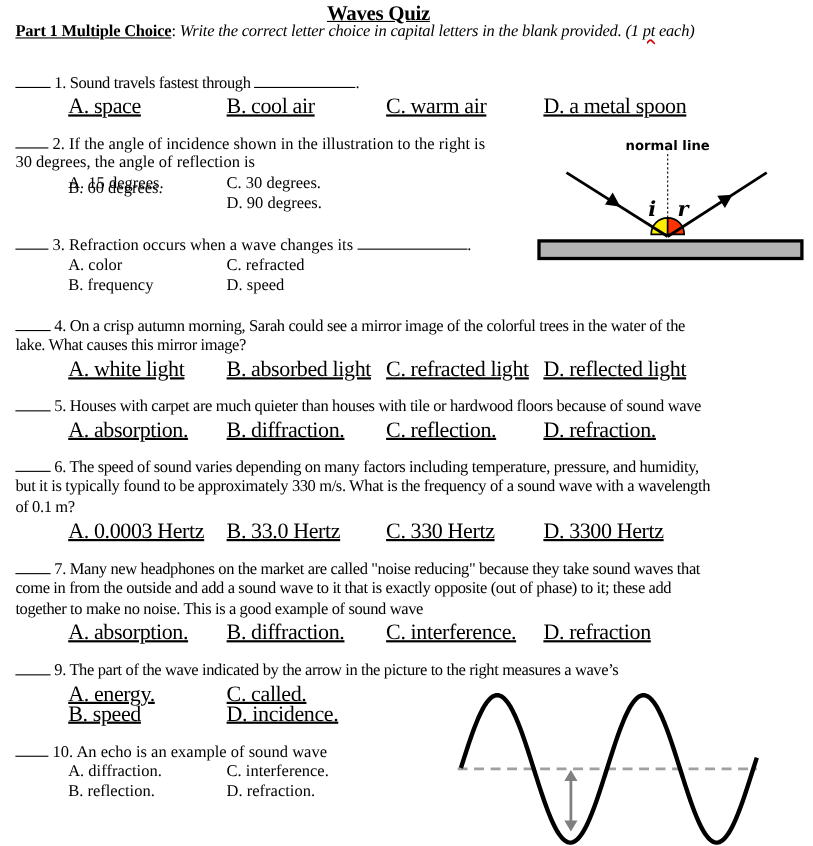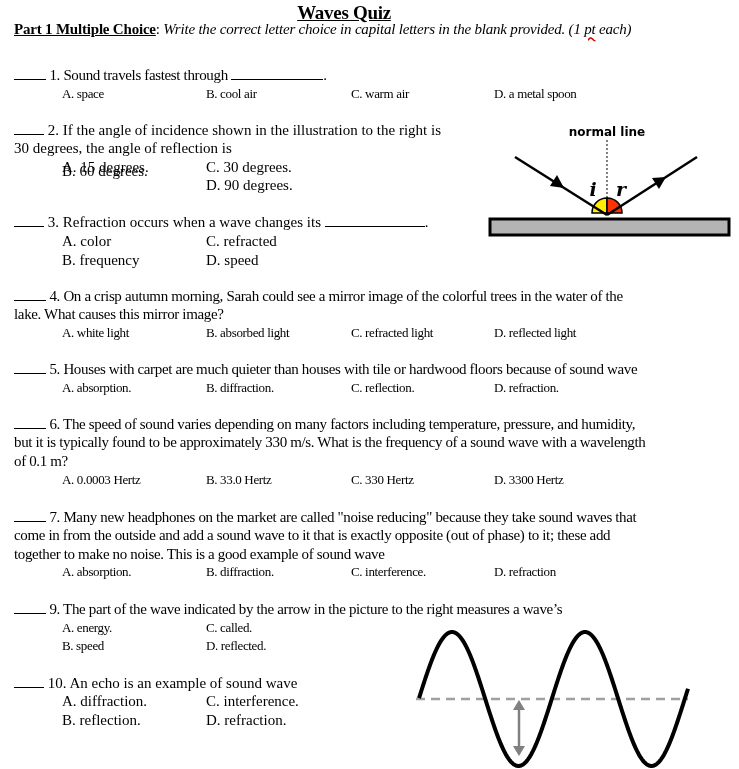--- a/index.html
+++ b/index.html
@@ -14,21 +14,21 @@
     font-weight:bold; font-size:19px; text-decoration:underline;
     letter-spacing:-0.3px;
   }
   .part { left:14px; top:21px; font-size:15px; letter-spacing:-0.2px; }
   .part .lbl { font-weight:bold; text-decoration:underline; }
   .part .instr { font-style:italic; }
   .part .pt { text-decoration:underline wavy #d00000; text-underline-offset:2px; }
   .q { font-size:15px; letter-spacing:-0.35px; }
   .q2 { font-size:15px; letter-spacing:0px; }
   .blank { display:inline-block; border-bottom:1.4px solid #000; height:12px; vertical-align:baseline; }
-  .opt { font-size:13px; letter-spacing:-0.35px; }
+  .opt { font-size:20px; letter-spacing:-0.35px;text-decoration:underline; }
   .opt2 { font-size:15px; }
   svg { position:absolute; }
 </style>
 </head>
 <body>
 
 <div class="abs title">Waves Quiz</div>
 
 <div class="abs part"><span class="lbl">Part 1 Multiple Choice</span><span>: </span><span class="instr"><span>Write the correct letter choice in capital letters in the blank provided. (1 </span><span class="pt">pt</span><span> each)</span></span></div>
 
@@ -125,21 +125,21 @@
 <div class="abs opt" style="left:494px; top:564px;">D. refraction</div>
 
 <div class="abs q" style="left:14px; top:601px;">
   <span class="blank" style="width:32px;"></span>
   <span>9.</span>
   <span>The part of the wave indicated by the arrow in the picture to the right measures a wave’s</span>
 </div>
 <div class="abs opt" style="left:62px; top:620px;">A. energy.</div>
 <div class="abs opt" style="left:62px; top:638px;">B. speed</div>
 <div class="abs opt" style="left:206px; top:620px;">C. called.</div>
-<div class="abs opt" style="left:206px; top:638px;">D. reflected.</div>
+<div class="abs opt" style="left:206px; top:638px;">D. incidence.</div>
 
 <div class="abs q2" style="left:14px; top:675px;">
   <span class="blank" style="width:30px;"></span>
   <span>10.</span>
   <span>An echo is an example of sound wave</span>
 </div>
 <div class="abs opt2" style="left:62px; top:693px;">A. diffraction.</div>
 <div class="abs opt2" style="left:62px; top:712px;">B. reflection.</div>
 <div class="abs opt2" style="left:206px; top:693px;">C. interference.</div>
 <div class="abs opt2" style="left:206px; top:712px;">D. refraction.</div>

